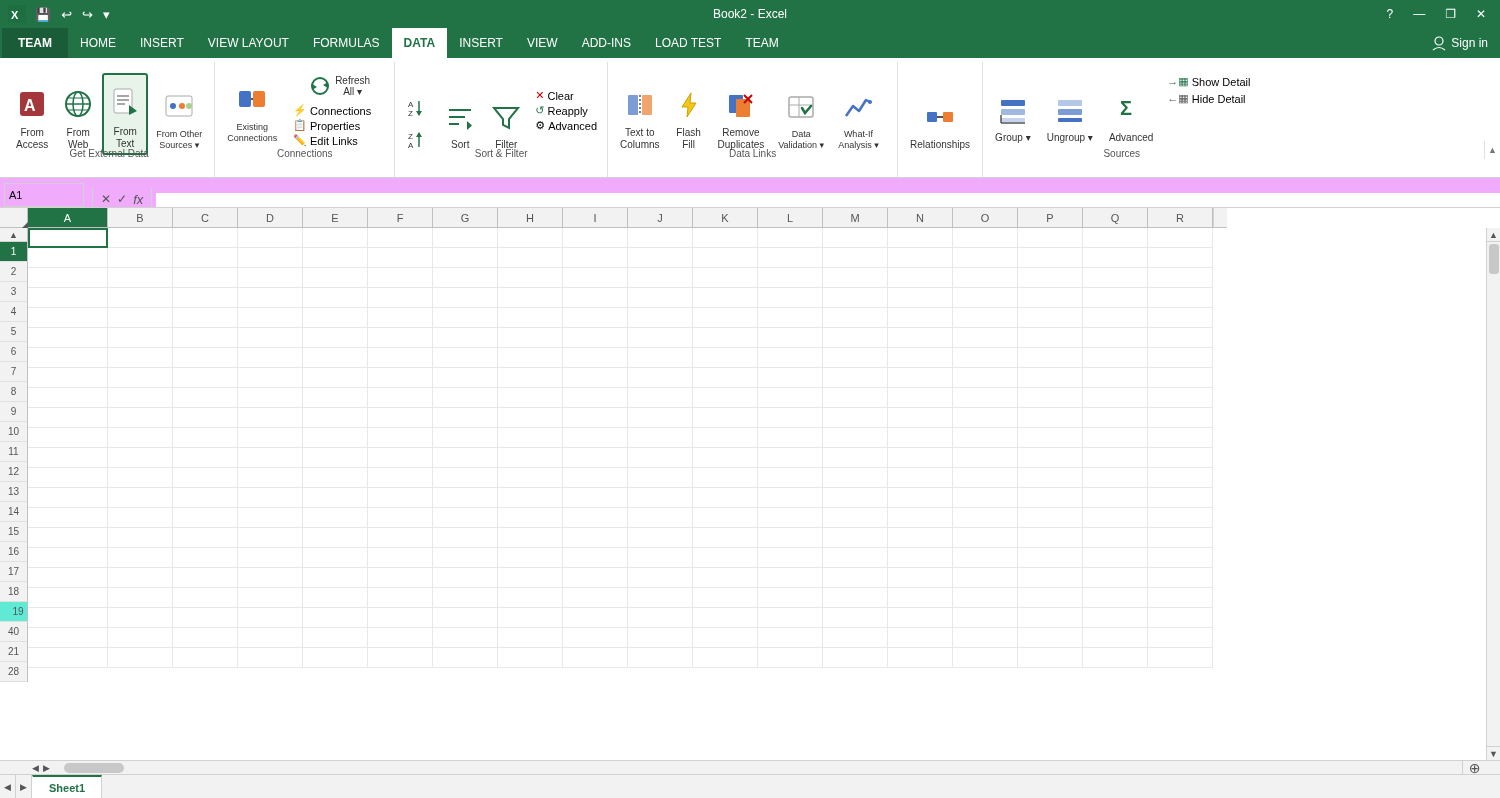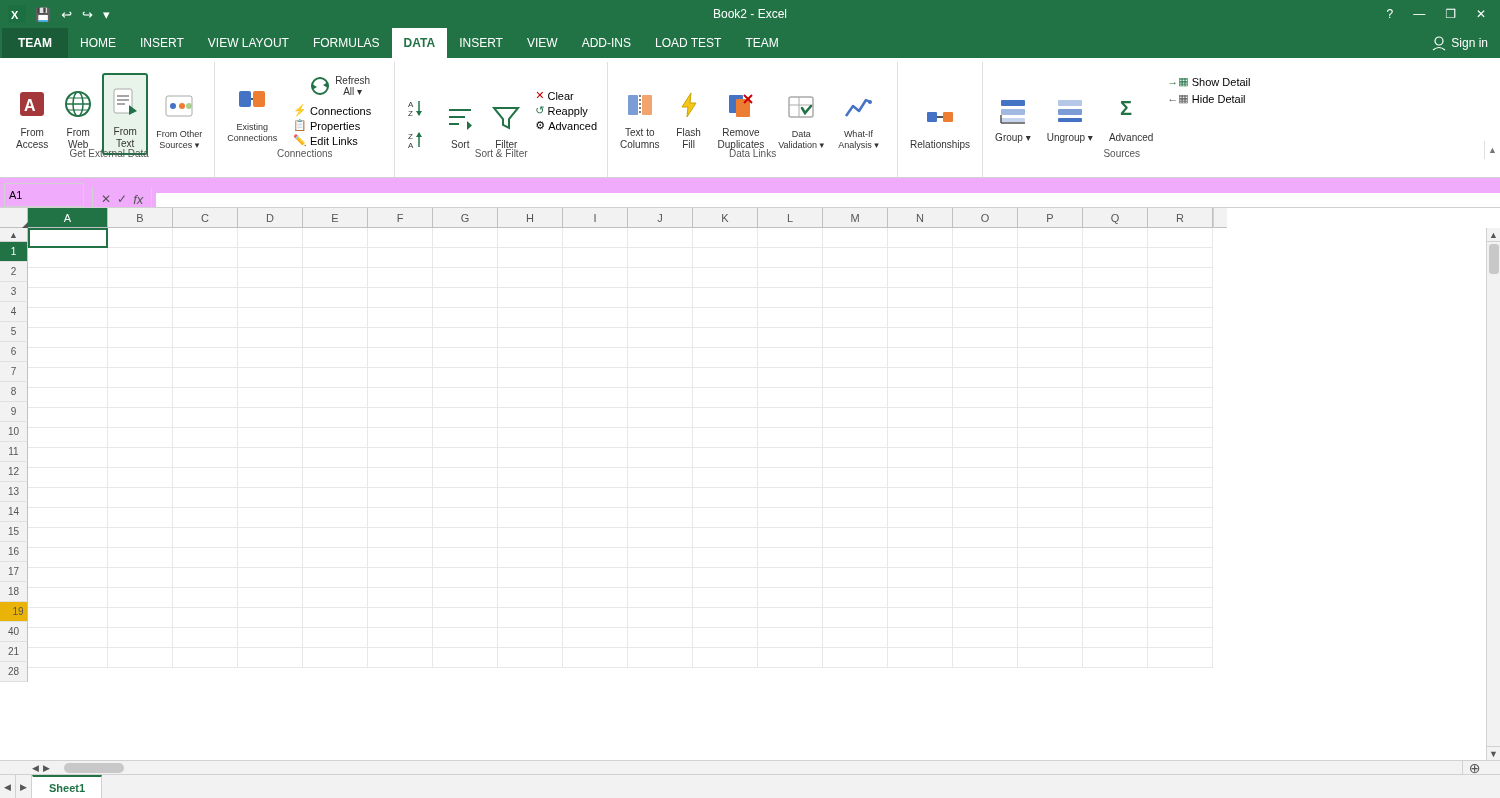--- a/index.html
+++ b/index.html
@@ -565,21 +565,21 @@
           <div style="width: 28px; height: 20px; display: flex; align-items: center; justify-content: center; font-size: 10px; color: rgb(85, 85, 85); border-right: 1px solid rgb(192, 192, 192); border-bottom: 1px solid rgb(224, 224, 224); background: rgb(242, 242, 242);">9</div>
           <div style="width: 28px; height: 20px; display: flex; align-items: center; justify-content: center; font-size: 10px; color: rgb(85, 85, 85); border-right: 1px solid rgb(192, 192, 192); border-bottom: 1px solid rgb(224, 224, 224); background: rgb(242, 242, 242);">10</div>
           <div style="width: 28px; height: 20px; display: flex; align-items: center; justify-content: center; font-size: 10px; color: rgb(85, 85, 85); border-right: 1px solid rgb(192, 192, 192); border-bottom: 1px solid rgb(224, 224, 224); background: rgb(242, 242, 242);">11</div>
           <div style="width: 28px; height: 20px; display: flex; align-items: center; justify-content: center; font-size: 10px; color: rgb(85, 85, 85); border-right: 1px solid rgb(192, 192, 192); border-bottom: 1px solid rgb(224, 224, 224); background: rgb(242, 242, 242);">12</div>
           <div style="width: 28px; height: 20px; display: flex; align-items: center; justify-content: center; font-size: 10px; color: rgb(85, 85, 85); border-right: 1px solid rgb(192, 192, 192); border-bottom: 1px solid rgb(224, 224, 224); background: rgb(242, 242, 242);">13</div>
           <div style="width: 28px; height: 20px; display: flex; align-items: center; justify-content: center; font-size: 10px; color: rgb(85, 85, 85); border-right: 1px solid rgb(192, 192, 192); border-bottom: 1px solid rgb(224, 224, 224); background: rgb(242, 242, 242);">14</div>
           <div style="width: 28px; height: 20px; display: flex; align-items: center; justify-content: center; font-size: 10px; color: rgb(85, 85, 85); border-right: 1px solid rgb(192, 192, 192); border-bottom: 1px solid rgb(224, 224, 224); background: rgb(242, 242, 242);">15</div>
           <div style="width: 28px; height: 20px; display: flex; align-items: center; justify-content: center; font-size: 10px; color: rgb(85, 85, 85); border-right: 1px solid rgb(192, 192, 192); border-bottom: 1px solid rgb(224, 224, 224); background: rgb(242, 242, 242);">16</div>
           <div style="width: 28px; height: 20px; display: flex; align-items: center; justify-content: center; font-size: 10px; color: rgb(85, 85, 85); border-right: 1px solid rgb(192, 192, 192); border-bottom: 1px solid rgb(224, 224, 224); background: rgb(242, 242, 242);">17</div>
           <div style="width: 28px; height: 20px; display: flex; align-items: center; justify-content: center; font-size: 10px; color: rgb(85, 85, 85); border-right: 1px solid rgb(192, 192, 192); border-bottom: 1px solid rgb(224, 224, 224); background: rgb(242, 242, 242);">18</div>
-          <div style="width: 28px; height: 20px; display: flex; align-items: center; justify-content: center; font-size: 10px; color: rgb(85, 85, 85); border-right: 1px solid rgb(192, 192, 192); border-bottom: 1px solid rgb(224, 224, 224); background: #eab308; padding-left: 9px;">19</div>
+          <div style="width: 28px; height: 20px; display: flex; align-items: center; justify-content: center; font-size: 10px; color: rgb(85, 85, 85); border-right: 1px solid rgb(192, 192, 192); border-bottom: 1px solid rgb(224, 224, 224); background: #5eead4; padding-left: 9px;">19</div>
           <div style="width: 28px; height: 20px; display: flex; align-items: center; justify-content: center; font-size: 10px; color: rgb(85, 85, 85); border-right: 1px solid rgb(192, 192, 192); border-bottom: 1px solid rgb(224, 224, 224); background: rgb(242, 242, 242);">40</div>
           <div style="width: 28px; height: 20px; display: flex; align-items: center; justify-content: center; font-size: 10px; color: rgb(85, 85, 85); border-right: 1px solid rgb(192, 192, 192); border-bottom: 1px solid rgb(224, 224, 224); background: rgb(242, 242, 242);">21</div>
           <div style="width: 28px; height: 20px; display: flex; align-items: center; justify-content: center; font-size: 10px; color: rgb(85, 85, 85); border-right: 1px solid rgb(192, 192, 192); border-bottom: 1px solid rgb(224, 224, 224); background: rgb(242, 242, 242);">28</div>
         </div>
     </div>
 
     <div style="display:flex; flex-direction:column; flex:1; overflow:hidden;">
 
       <div style="display:flex; flex-shrink:0;">
         <div id="col-headers-row" style="display:flex;">

